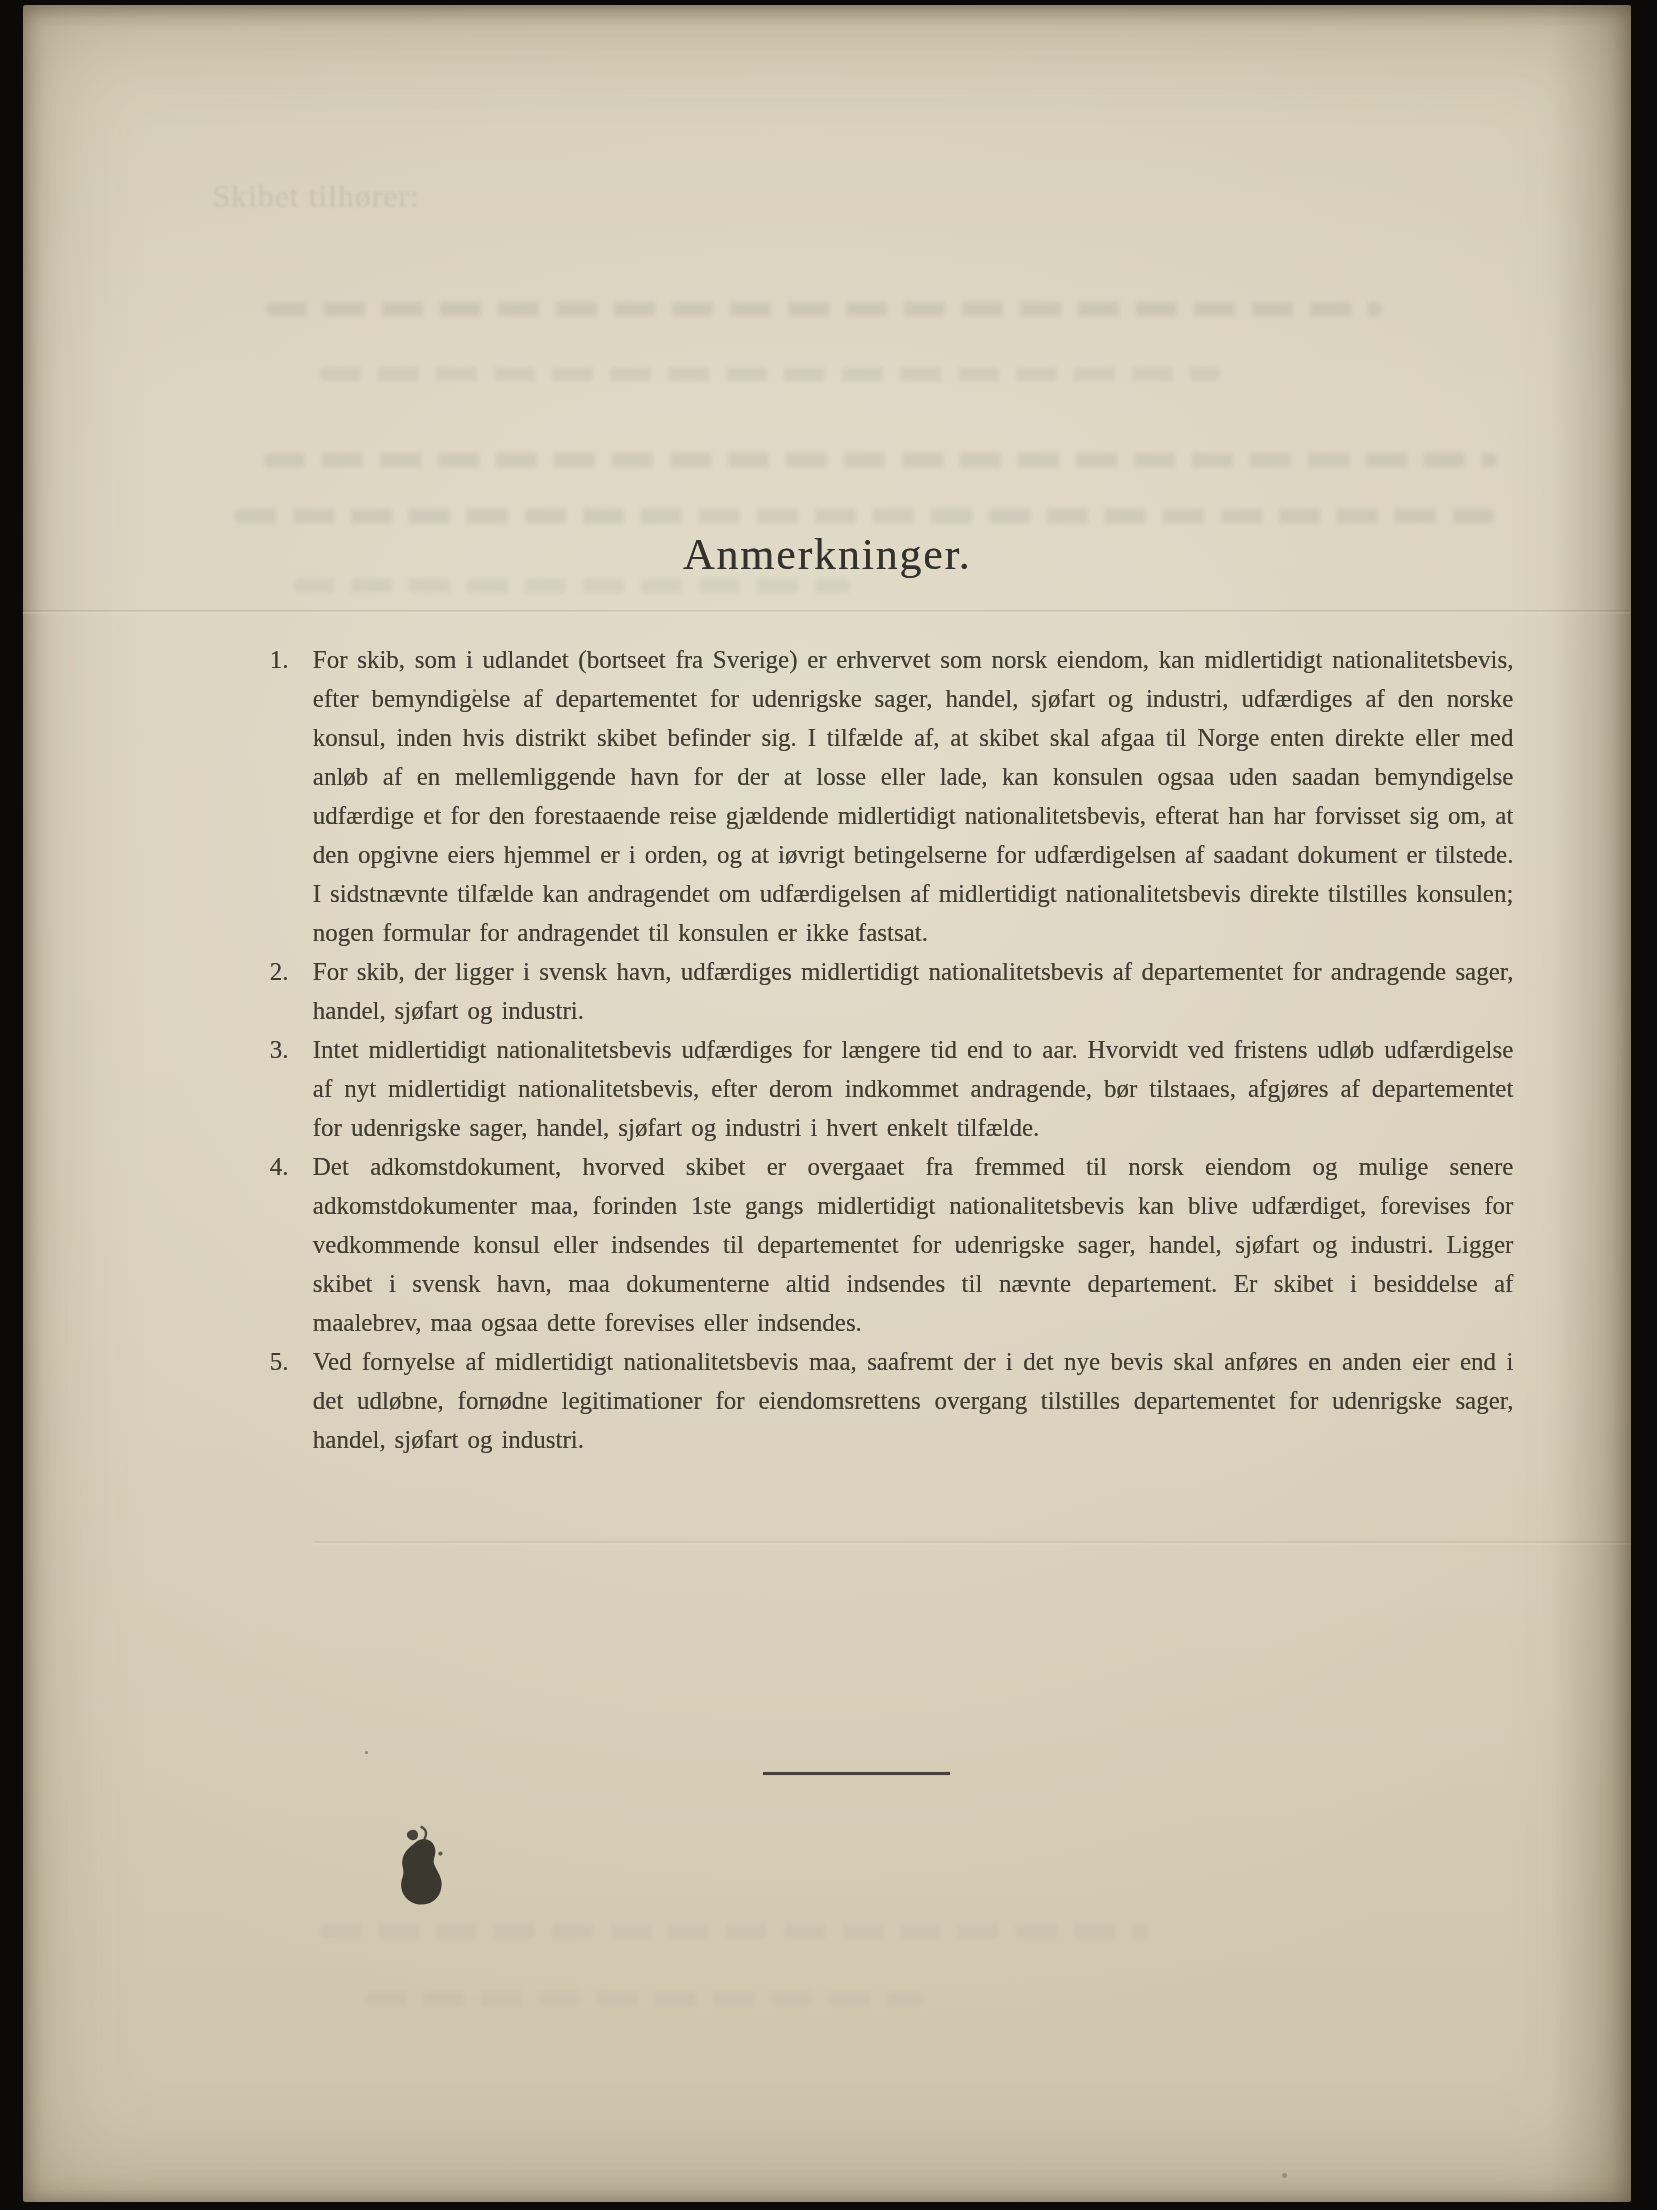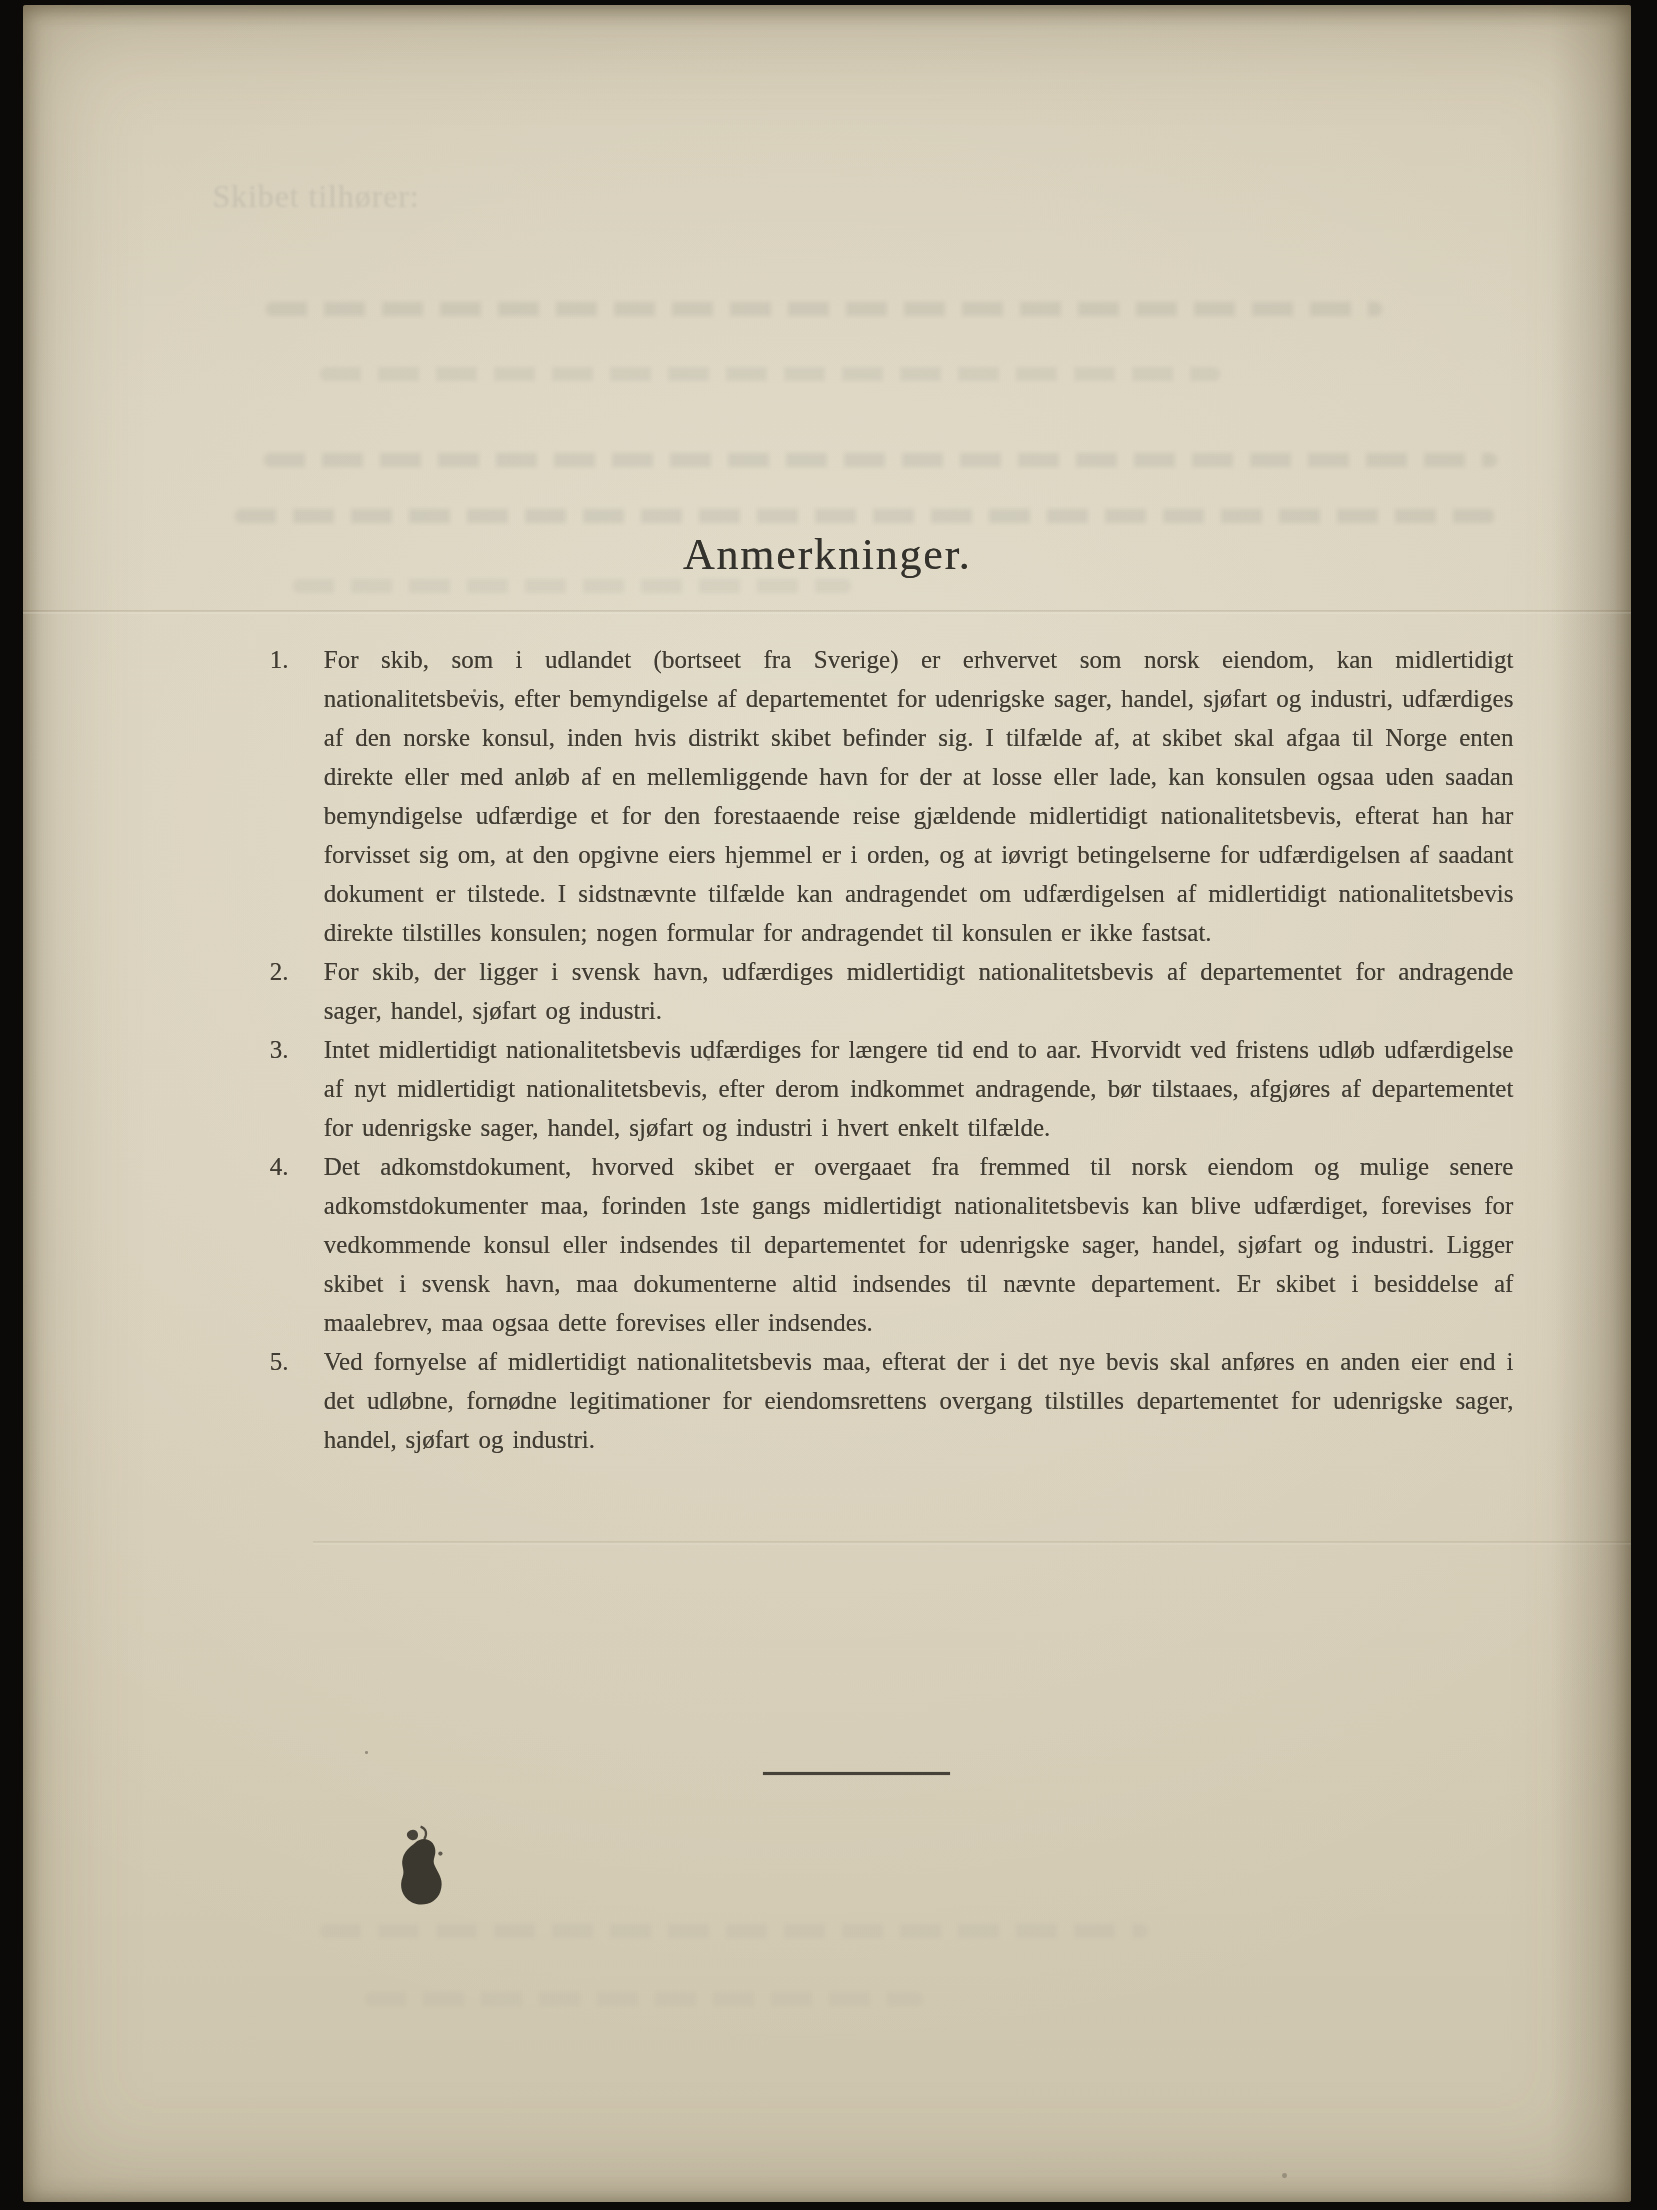--- a/index.html
+++ b/index.html
@@ -109,21 +109,20 @@
   .note-number {
     width: 43px;
     flex: 0 0 43px;
     text-align: left;
     padding-left: 5.4px;
   }
   .note-text {
     flex: 1;
     text-align: justify;
     word-spacing: 2.7px;
-    margin-left: 11px;
   }
   
   .end-rule {
     position: absolute;
     top: 1767px;
     left: 740px;
     width: 187px;
     height: 2.7px;
     background: #46423a;
     box-shadow: 0 0 0.9px rgba(60,56,48,0.8);
@@ -182,21 +181,21 @@
       <div class="note">
         <span class="note-number">3.</span>
         <span class="note-text">Intet midlertidigt nationalitetsbevis udfærdiges for længere tid end to aar. Hvorvidt ved fristens udløb udfærdigelse af nyt midlertidigt nationalitetsbevis, efter derom indkommet andragende, bør tilstaaes, afgjøres af departementet for udenrigske sager, handel, sjøfart og industri i hvert enkelt tilfælde.</span>
       </div>
       <div class="note">
         <span class="note-number">4.</span>
         <span class="note-text">Det adkomstdokument, hvorved skibet er overgaaet fra fremmed til norsk eiendom og mulige senere adkomstdokumenter maa, forinden 1ste gangs midlertidigt nationalitetsbevis kan blive udfærdiget, forevises for vedkommende konsul eller indsendes til departementet for udenrigske sager, handel, sjøfart og industri. Ligger skibet i svensk havn, maa dokumenterne altid indsendes til nævnte departement. Er skibet i besiddelse af maalebrev, maa ogsaa dette forevises eller indsendes.</span>
       </div>
       <div class="note">
         <span class="note-number">5.</span>
-        <span class="note-text">Ved fornyelse af midlertidigt nationalitetsbevis maa, efterat der i det nye bevis skal anføres en anden eier end i det udløbne, fornødne legitimationer for eiendomsrettens overgang tilstilles departementet for udenrigske sager, handel, sjøfart og industri.</span>
+        <span class="note-text">Ved fornyelse af midlertidigt nationalitetsbevis maa, saafremt der i det nye bevis skal anføres en anden eier end i det udløbne, fornødne legitimationer for eiendomsrettens overgang tilstilles departementet for udenrigske sager, handel, sjøfart og industri.</span>
       </div>
     </div>
 
     <div class="end-rule"></div>
 
     <svg class="ink-blot" viewBox="0 0 90 110">
       <path fill="#2e2b24" opacity="0.92" d="M38,22 c8,-8 20,-4 22,6 c2,9 -4,12 0,20 c5,10 10,16 6,28 c-4,13 -20,18 -32,12 c-11,-6 -14,-18 -10,-28 c3,-8 -2,-12 0,-20 c2,-9 8,-13 14,-18 z"></path>
       <path fill="#2e2b24" opacity="0.85" d="M30,10 c4,-4 10,-3 11,2 c1,5 -3,8 -7,7 c-4,-1 -7,-6 -4,-9 z"></path>
       <path fill="none" stroke="#2e2b24" stroke-width="2.5" opacity="0.8" d="M44,4 c6,2 8,8 4,14"></path>
       <circle cx="66" cy="34" r="2.4" fill="#2e2b24" opacity="0.7"></circle>

